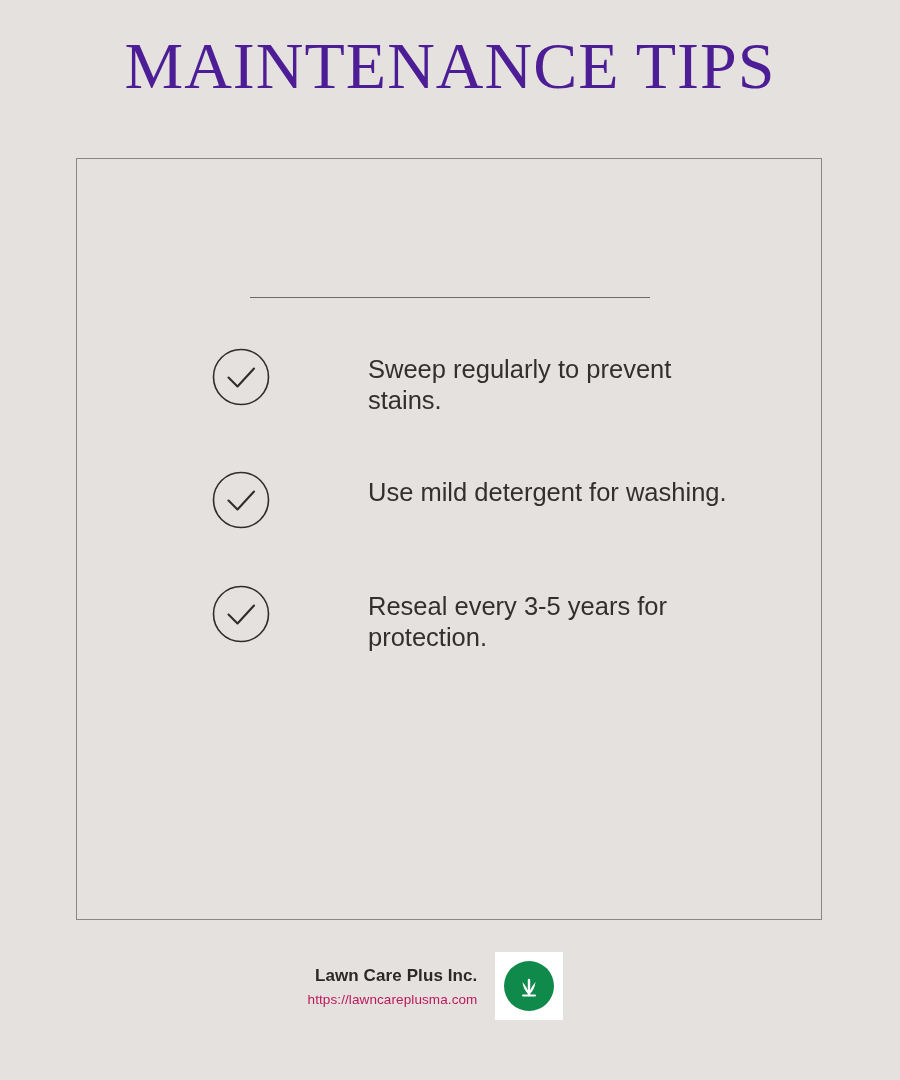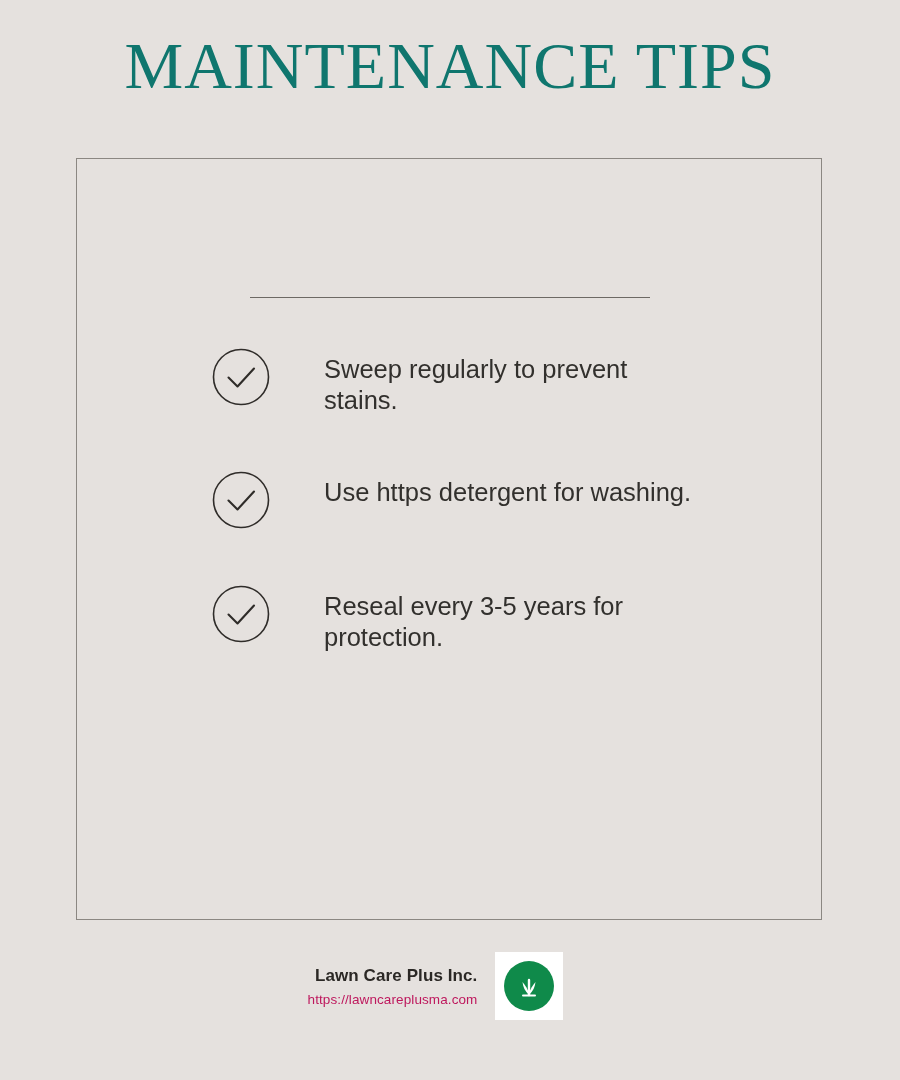--- a/index.html
+++ b/index.html
@@ -24,21 +24,21 @@
     position: absolute;
     top: 33px;
     left: 0;
     width: 900px;
     text-align: center;
     font-family: "Liberation Serif", serif;
     font-size: 66px;
     line-height: 1.0;
     letter-spacing: 1px;
     font-weight: 400;
-    color: #0f766e;
+    color: #4c1d95;
     white-space: nowrap;
   }
   .frame {
     position: absolute;
     left: 76px;
     top: 158px;
     width: 746px;
     height: 762px;
     border: 1px solid #8b8782;
     box-sizing: border-box;
@@ -54,20 +54,21 @@
   .tips {
     position: absolute;
     left: 212px;
     top: 348px;
     width: 520px;
   }
   .tip {
     display: flex;
     align-items: flex-start;
     margin-bottom: 56px;
+    gap: 44px;
   }
   .tip:last-child {
     margin-bottom: 0;
   }
   .check-circle {
     flex: 0 0 auto;
     width: 58px;
     height: 58px;
     margin-right: 54px;
     position: relative;
@@ -149,21 +150,21 @@
       <span class="tip-text">Sweep regularly to prevent stains.</span>
     </div>
 
     <div class="tip">
       <span class="check-circle">
         <svg width="58" height="58" viewBox="0 0 58 58">
           <circle cx="29" cy="29" r="27.5" fill="none" stroke="#2f2c29" stroke-width="1.6"></circle>
           <path d="M16.5 29.5 L25.5 38.5 L42 20.5" fill="none" stroke="#2f2c29" stroke-width="2.1" stroke-linecap="round" stroke-linejoin="round"></path>
         </svg>
       </span>
-      <span class="tip-text">Use https detergent for washing.</span>
+      <span class="tip-text">Use mild detergent for washing.</span>
     </div>
 
 
     <div class="tip">
       <span class="check-circle">
         <svg width="58" height="58" viewBox="0 0 58 58">
           <circle cx="29" cy="29" r="27.5" fill="none" stroke="#2f2c29" stroke-width="1.6"></circle>
           <path d="M16.5 29.5 L25.5 38.5 L42 20.5" fill="none" stroke="#2f2c29" stroke-width="2.1" stroke-linecap="round" stroke-linejoin="round"></path>
         </svg>
       </span>

